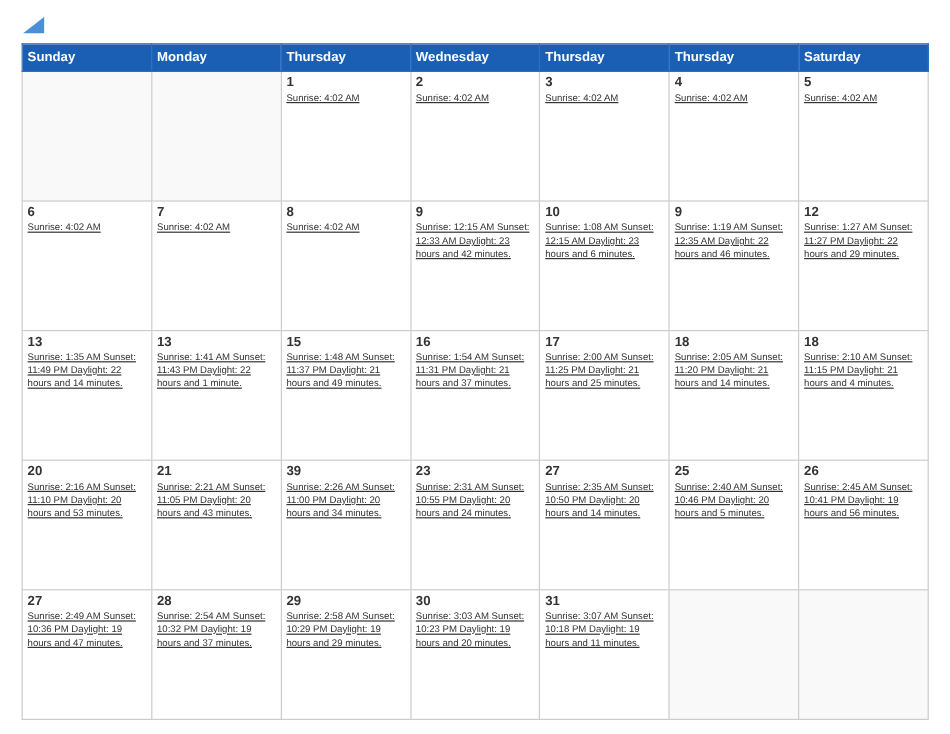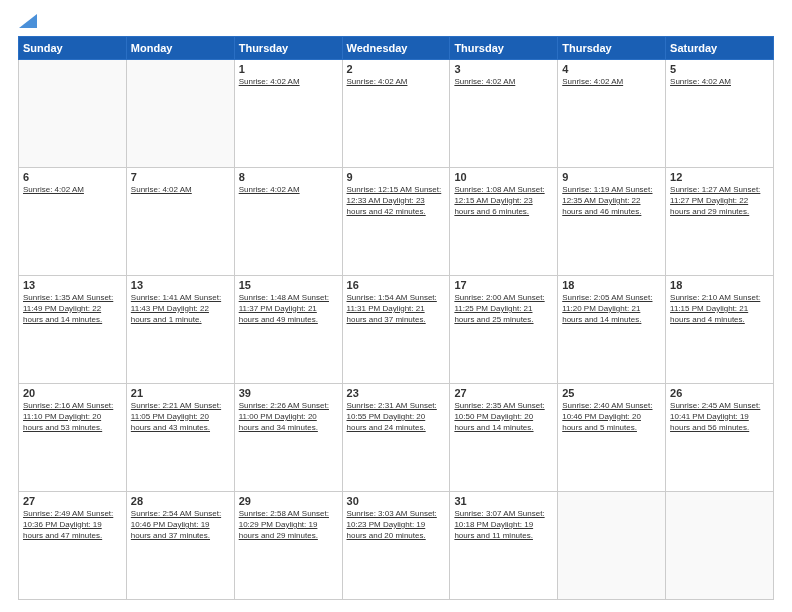--- a/index.html
+++ b/index.html
@@ -270,21 +270,21 @@
         <tr class="week-row">
           <td>
             <span class="day-num">27</span>
             <div class="cell-info">Sunrise: 2:49 AM
 Sunset: 10:36 PM
 Daylight: 19 hours and 47 minutes.</div>
           </td>
           <td>
             <span class="day-num">28</span>
             <div class="cell-info">Sunrise: 2:54 AM
-Sunset: 10:46 PM
+Sunset: 10:32 PM
 Daylight: 19 hours and 37 minutes.</div>
           </td>
           <td>
             <span class="day-num">29</span>
             <div class="cell-info">Sunrise: 2:58 AM
 Sunset: 10:29 PM
 Daylight: 19 hours and 29 minutes.</div>
           </td>
           <td>
             <span class="day-num">30</span>

